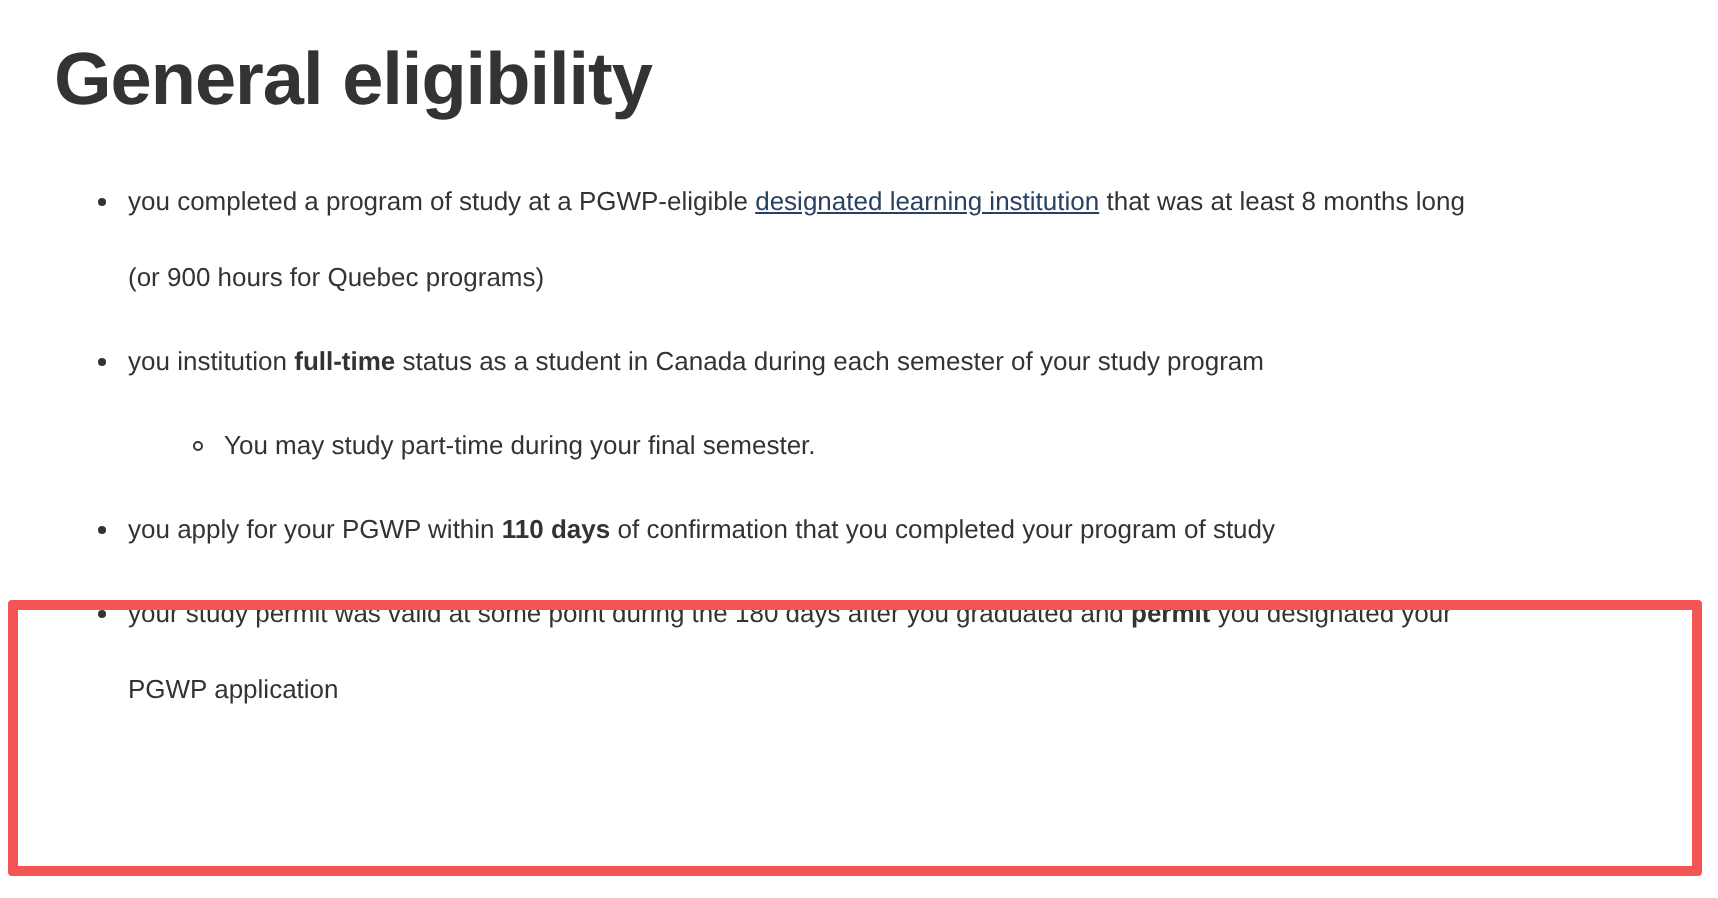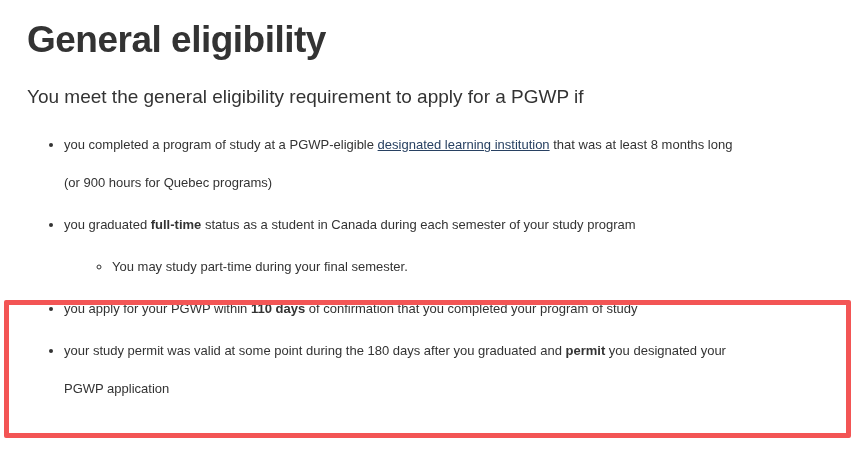--- a/index.html
+++ b/index.html
@@ -83,27 +83,26 @@
     background: transparent;
   }
 </style>
 </head>
 <body>
 
 <div class="page">
 
   <h1 class="page-title">General eligibility</h1>
 
-  <p class="intro">You meet the general eligibility requirement to apply for a PGWP if</p>
 
   <ul class="main-list">
 
     <li><span>you completed a program of study at a PGWP-eligible </span><a class="text-link" href="#">designated learning institution</a><span> that was at least 8 months long (or 900 hours for Quebec programs)</span></li>
 
-    <li><span>you graduated </span><strong>full-time</strong><span> status as a student in Canada during each semester of your study program</span>
+    <li><span>you institution </span><strong>full-time</strong><span> status as a student in Canada during each semester of your study program</span>
       <ul class="sub-list">
         <li>You may study part-time during your final semester.</li>
       </ul>
     </li>
 
     <li><span>you apply for your PGWP within </span><strong>110 days</strong><span> of confirmation that you completed your program of study</span></li>
 
     <li><span>your study permit was valid at some point during the 180 days after you graduated and </span><strong>permit</strong><span> you designated your PGWP application</span></li>
 
   </ul>

